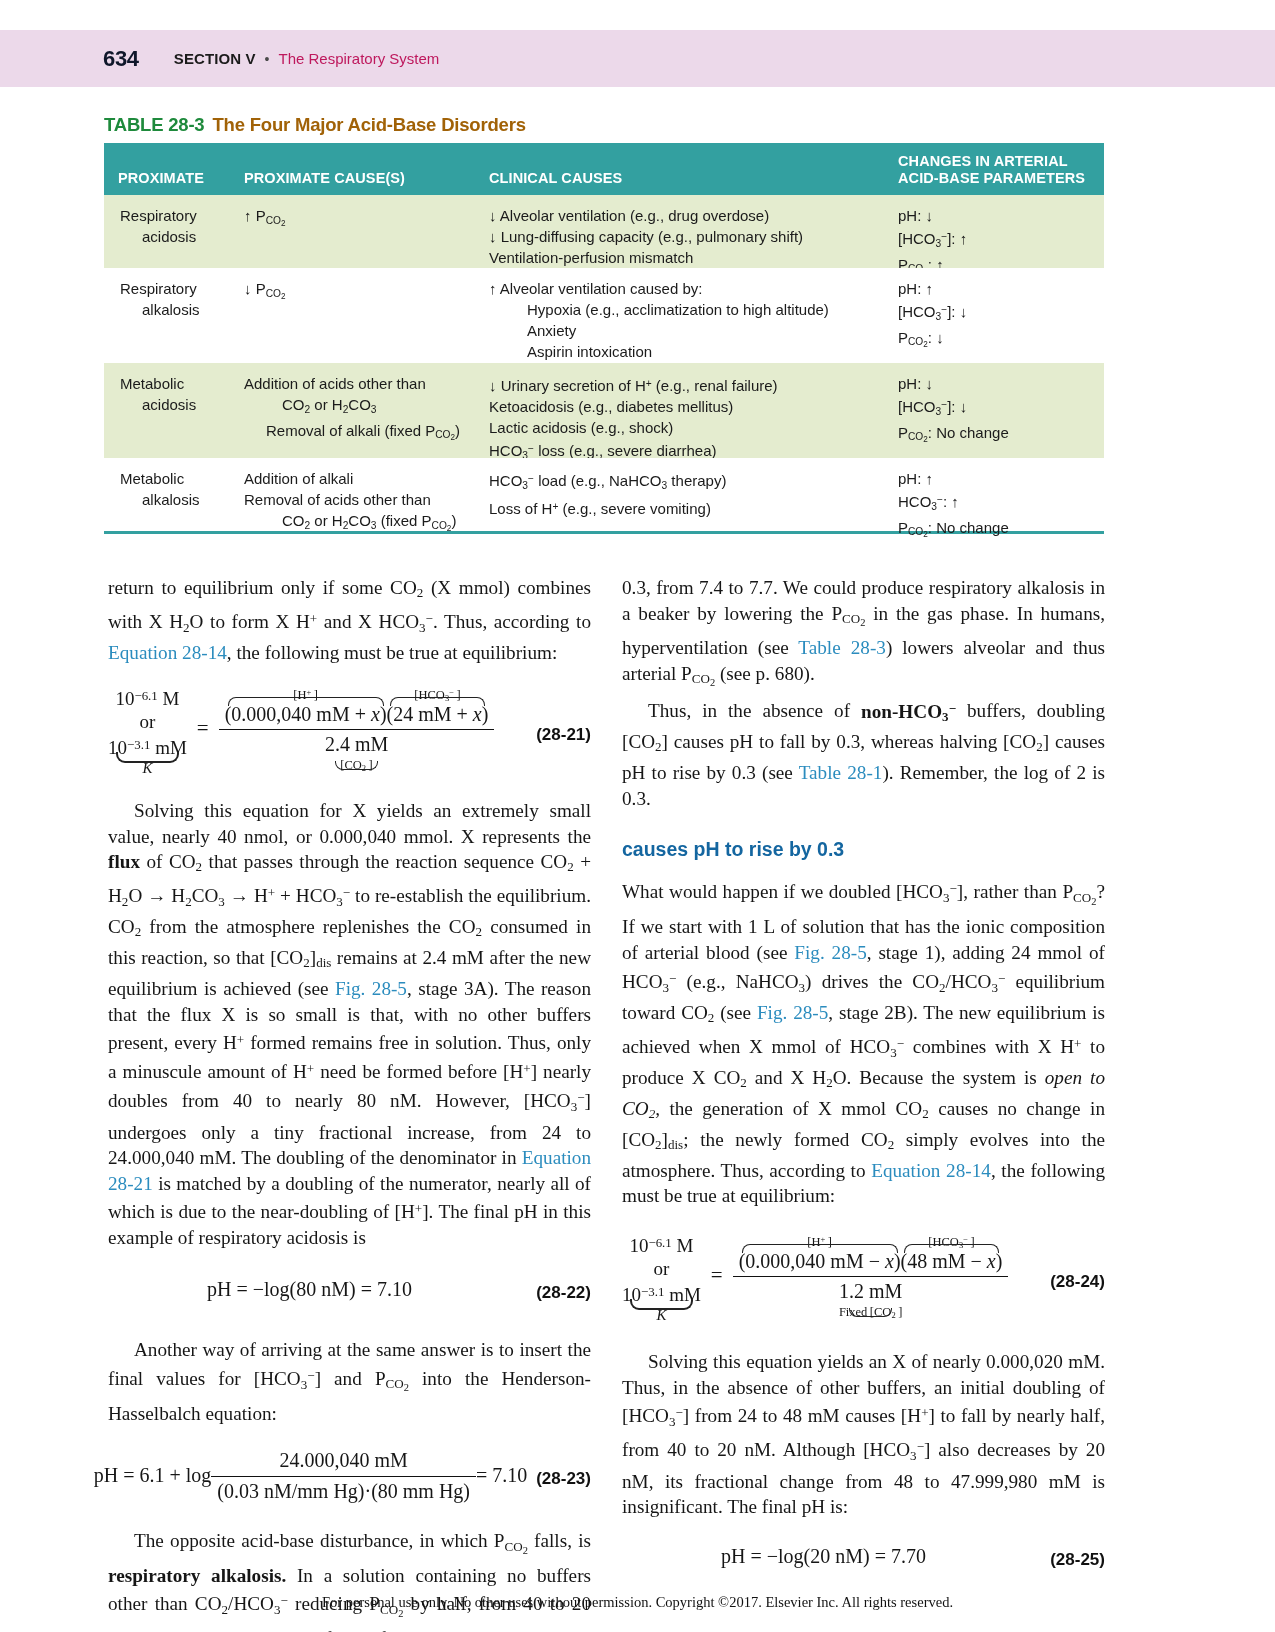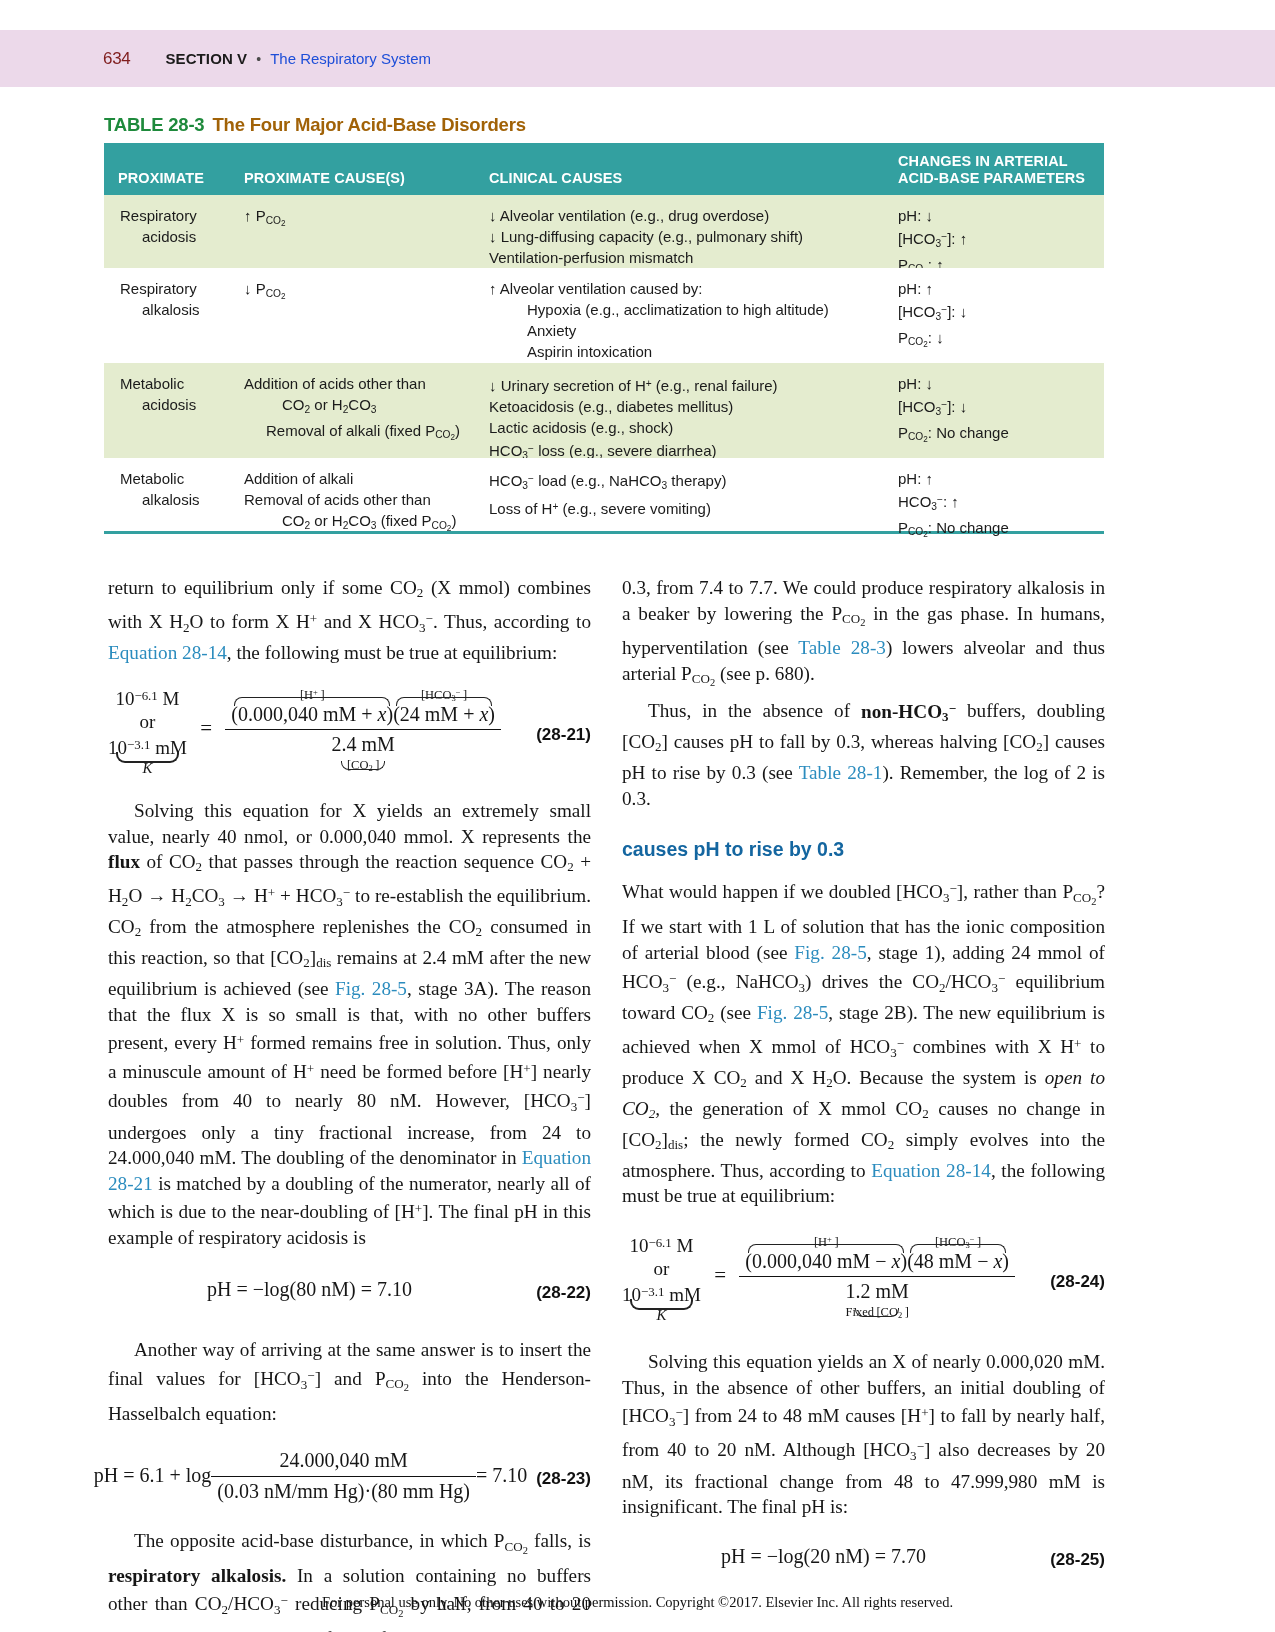--- a/index.html
+++ b/index.html
@@ -26,43 +26,43 @@
   .runhead-inner {
     position: absolute;
     left: 103px; top: 0;
     height: 57px;
     display: flex;
     align-items: center;
     gap: 0;
   }
   .folio {
     font-family: "Liberation Sans", sans-serif;
-    font-weight: normal;
-    font-size: 17px;
-    color: #7f1d1d;
+    font-weight: bold;
+    font-size: 22px;
+    color: #0f172a;
     letter-spacing: -0.3px;
   }
   .section-label {
     font-family: "Liberation Sans", sans-serif;
     font-weight: bold;
     font-size: 15px;
     color: #1b1b1b;
     margin-left: 35px;
     letter-spacing: 0.1px;
   }
   .section-dot {
     font-family: "Liberation Sans", sans-serif;
     font-size: 14px;
     color: #4a4a4a;
     margin: 0 9px;
   }
   .section-title {
     font-family: "Liberation Sans", sans-serif;
     font-size: 15px;
-    color: #1d4ed8;
+    color: #be185d;
   }
 
   
   .table-caption {
     position: absolute;
     left: 104px; top: 114px;
     font-family: "Liberation Sans", sans-serif;
     font-weight: bold;
     font-size: 18.5px;
     white-space: nowrap;
@@ -162,21 +162,21 @@
     right: 0;
     font-family: "Liberation Sans", sans-serif;
     font-weight: bold;
     font-size: 17px;
     color: #111;
     white-space: nowrap;
   }
   .eqbody {
     display: flex;
     align-items: center;
-    justify-content: space-between;
+    justify-content: flex-start;
   }
 
   .lhs-stack {
     display: inline-block;
     text-align: center;
     font-size: 19px;
     line-height: 23px;
     position: relative;
     padding-bottom: 14px;
   }

